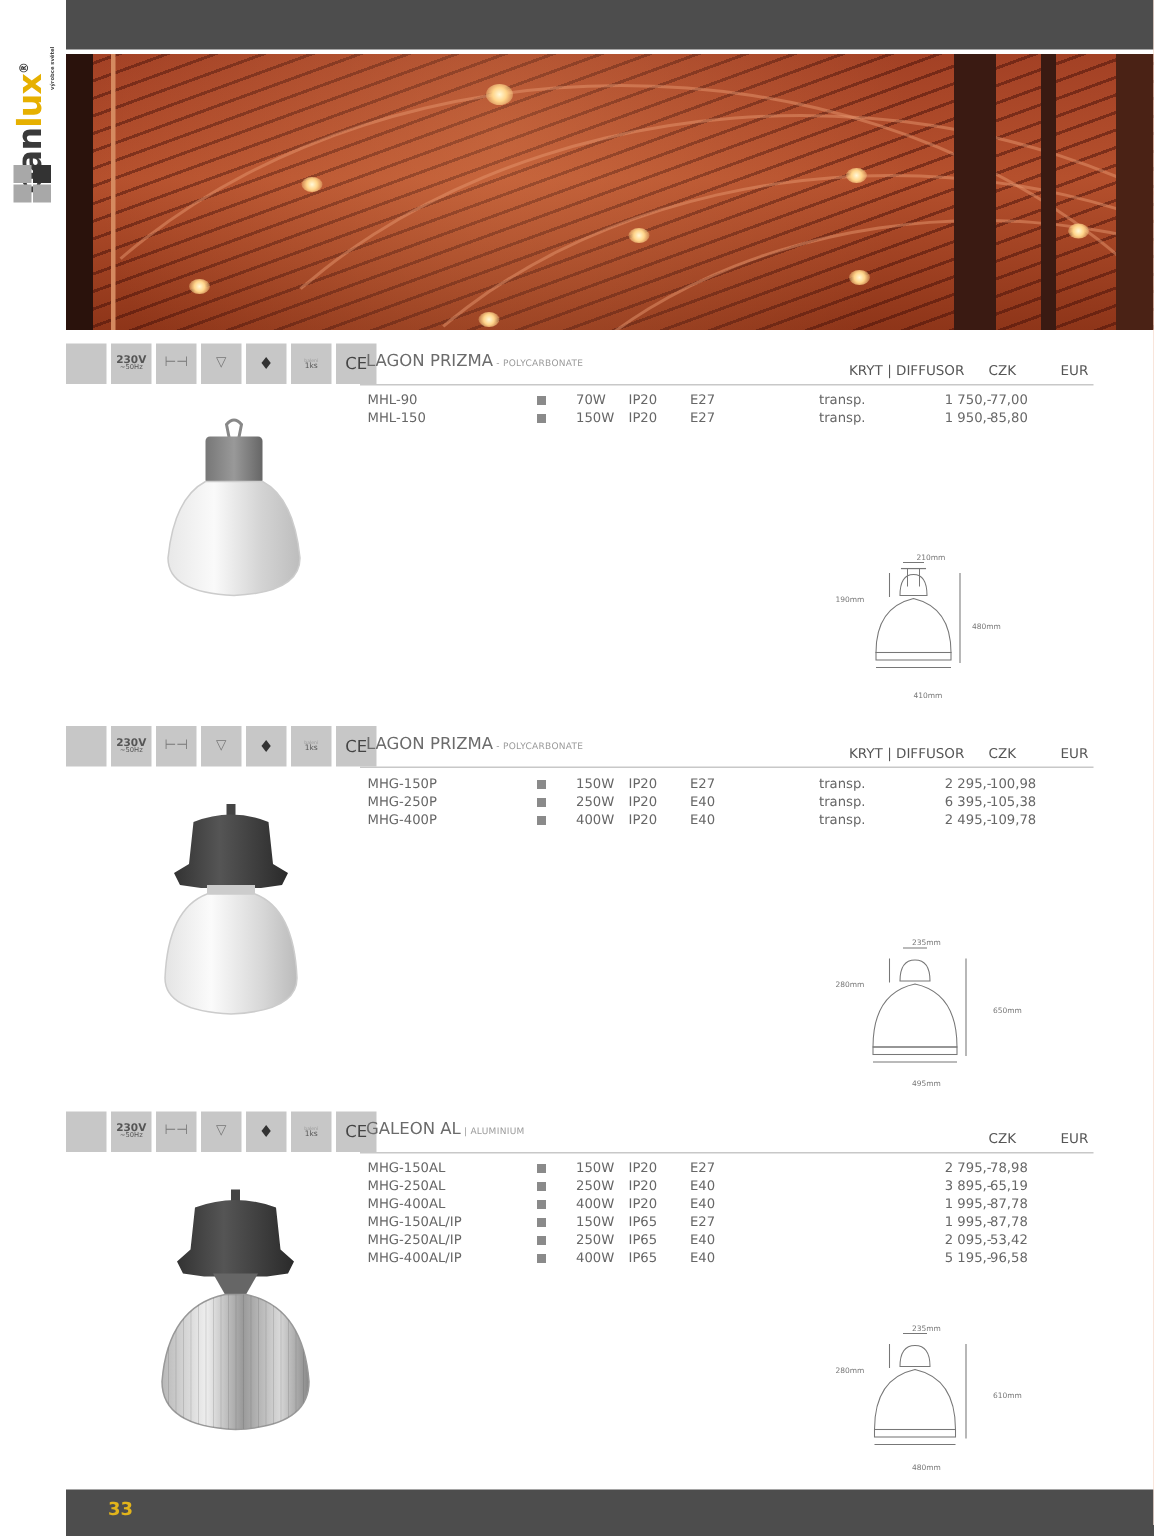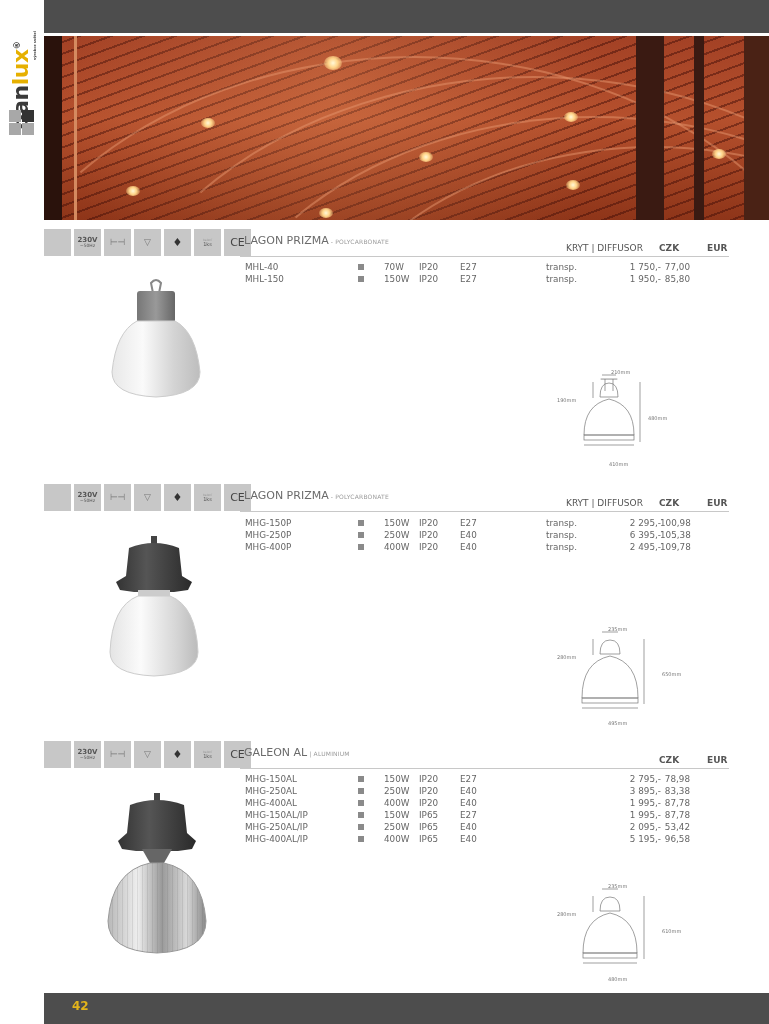--- a/index.html
+++ b/index.html
@@ -62,34 +62,34 @@
   .icon-box .ks { font-size: 5px; color: #555; }
   .icon-box .ksl { font-size: 3px; color: #999; }
   .icon-box .ce { font-size: 11px; color: #444; font-family: "DejaVu Sans", sans-serif; }
   .title-line {
     position: absolute; left: 196px; top: 0; height: 28px; right: 40px;
     border-bottom: 1px solid #c8c8c8;
   }
   .title { position: absolute; left: 4px; top: 5px; font-size: 11px; color: #6b6b6b; white-space: nowrap; }
   .title .sub { font-size: 6px; color: #9a9a9a; letter-spacing: 0.2px; }
   .hdr { position: absolute; top: 14px; font-size: 9px; color: #555; white-space: nowrap; padding-left: 35px; }
-  .hdr.bold { font-weight: bold; color: #555; }
+  .hdr.bold { font-weight: normal; color: #555; }
 
   .rows { position: absolute; left: 201px; }
   .row { position: relative; height: 12px; font-size: 8.8px; color: #666; white-space: nowrap; }
   .row span { position: absolute; top: 0; }
   .row .swatch { width: 6px; height: 6px; background: #8a8a8a; top: 2px; }
   .c-model { left: 0; }
   .c-sw { left: 113px; }
   .c-w { left: 139px; }
   .c-ip { left: 174px; }
   .c-sock { left: 215px; }
   .c-kryt { left: 301px; }
   .c-czk { left: 360px; width: 56px; text-align: right; }
-  .c-eur { left: 415px; width: 30px; text-align: right; }
+  .c-eur { left: 415px; width: 30px; }
 
   
   .photo { position: absolute; }
   
   .diagram { position: absolute; }
 
   .footer { position: absolute; left: 44px; top: 993px; width: 725px; height: 31px; background: #4d4d4d; }
   .page-num { position: absolute; left: 28px; top: 6px; font-size: 12px; font-weight: bold; color: #e2b41b; }
 </style>
 </head>
@@ -147,21 +147,21 @@
       </div>
   </div>
   <div class="title-line">
     <div class="title"><span>LAGON PRIZMA</span><span class="sub"> - </span><span class="sub">POLYCARBONATE</span></div>
     <div class="hdr" style="left:291px;">KRYT | DIFFUSOR</div>
     <div class="hdr bold" style="left:384px;">CZK</div>
     <div class="hdr bold" style="left:432px;">EUR</div>
   </div>
   <div class="rows" style="top:33px;">
     <div class="row">
-      <span class="c-model">MHL-40</span>
+      <span class="c-model">MHL-90</span>
         <span class="swatch c-sw"></span>
       <span class="c-w">70W</span>
         <span class="c-ip">IP20</span>
       <span class="c-sock">E27</span>
         <span class="c-kryt">transp.</span>
       <span class="c-czk">1 750,-</span>
         <span class="c-eur">77,00</span>
     </div>
     <div class="row">
       <span class="c-model">MHL-150</span>
@@ -336,21 +336,21 @@
       <span class="c-czk">2 795,-</span>
         <span class="c-eur">78,98</span>
     </div>
     <div class="row">
       <span class="c-model">MHG-250AL</span>
         <span class="swatch c-sw"></span>
       <span class="c-w">250W</span>
         <span class="c-ip">IP20</span>
       <span class="c-sock">E40</span>
       <span class="c-czk">3 895,-</span>
-        <span class="c-eur">83,38</span>
+        <span class="c-eur">65,19</span>
     </div>
     <div class="row">
       <span class="c-model">MHG-400AL</span>
         <span class="swatch c-sw"></span>
       <span class="c-w">400W</span>
         <span class="c-ip">IP20</span>
       <span class="c-sock">E40</span>
       <span class="c-czk">1 995,-</span>
         <span class="c-eur">87,78</span>
     </div>
@@ -418,14 +418,14 @@
       <line x1="100" y1="15" x2="100" y2="78"></line>
     </g>
   </svg>
   <div class="lbl diagram" style="left:564px;top:142px;font-size:5px;color:#777;">235mm</div>
   <div class="lbl diagram" style="left:513px;top:170px;font-size:5px;color:#777;">280mm</div>
   <div class="lbl diagram" style="left:618px;top:187px;font-size:5px;color:#777;">610mm</div>
   <div class="lbl diagram" style="left:564px;top:235px;font-size:5px;color:#777;">480mm</div>
 </div>
 
 <div class="footer">
-  <div class="page-num">42</div>
+  <div class="page-num">33</div>
 </div>
 
 </body></html>

